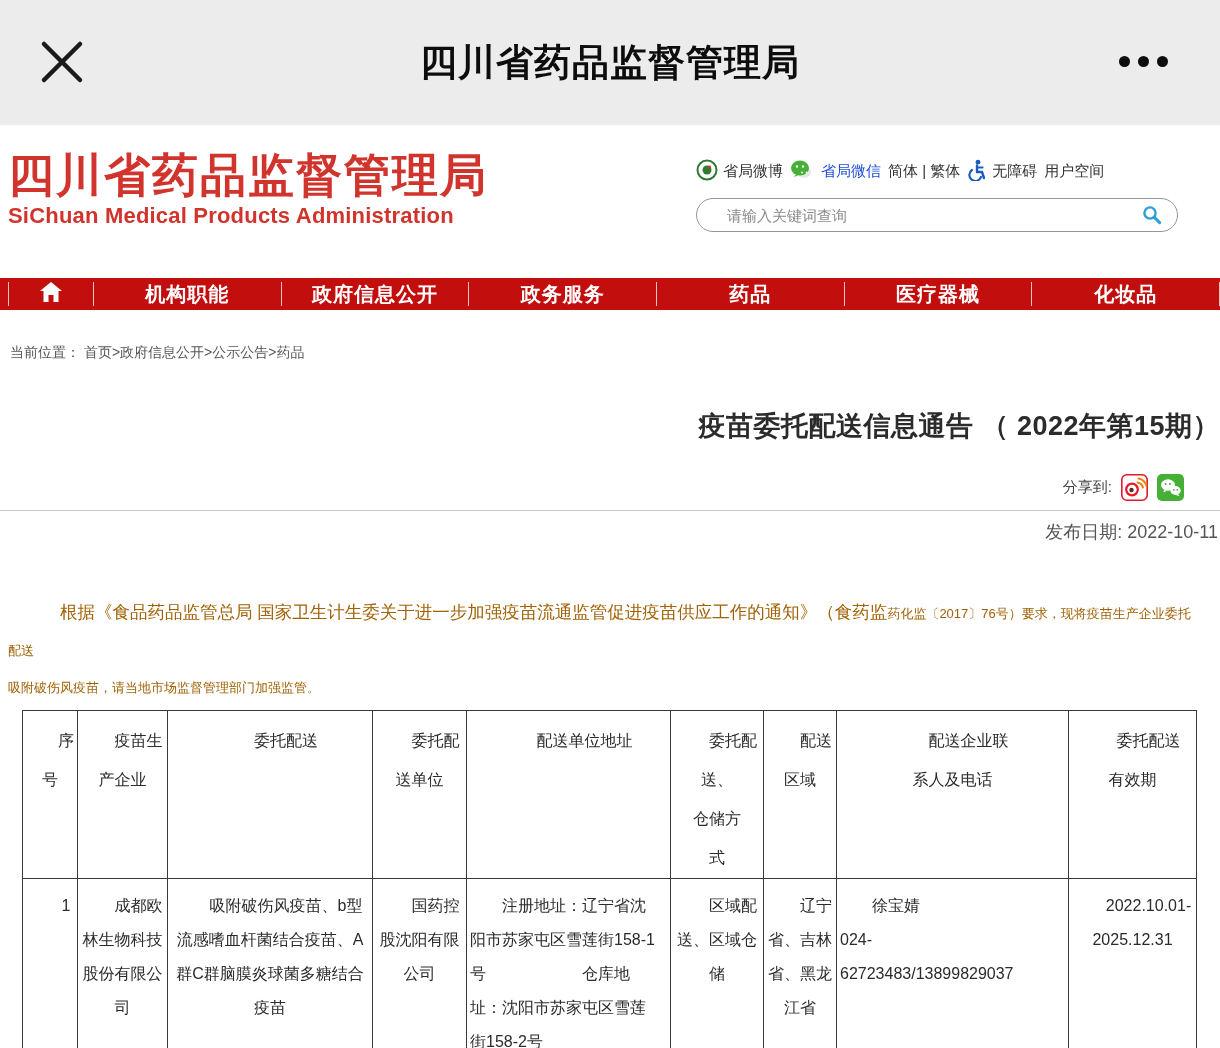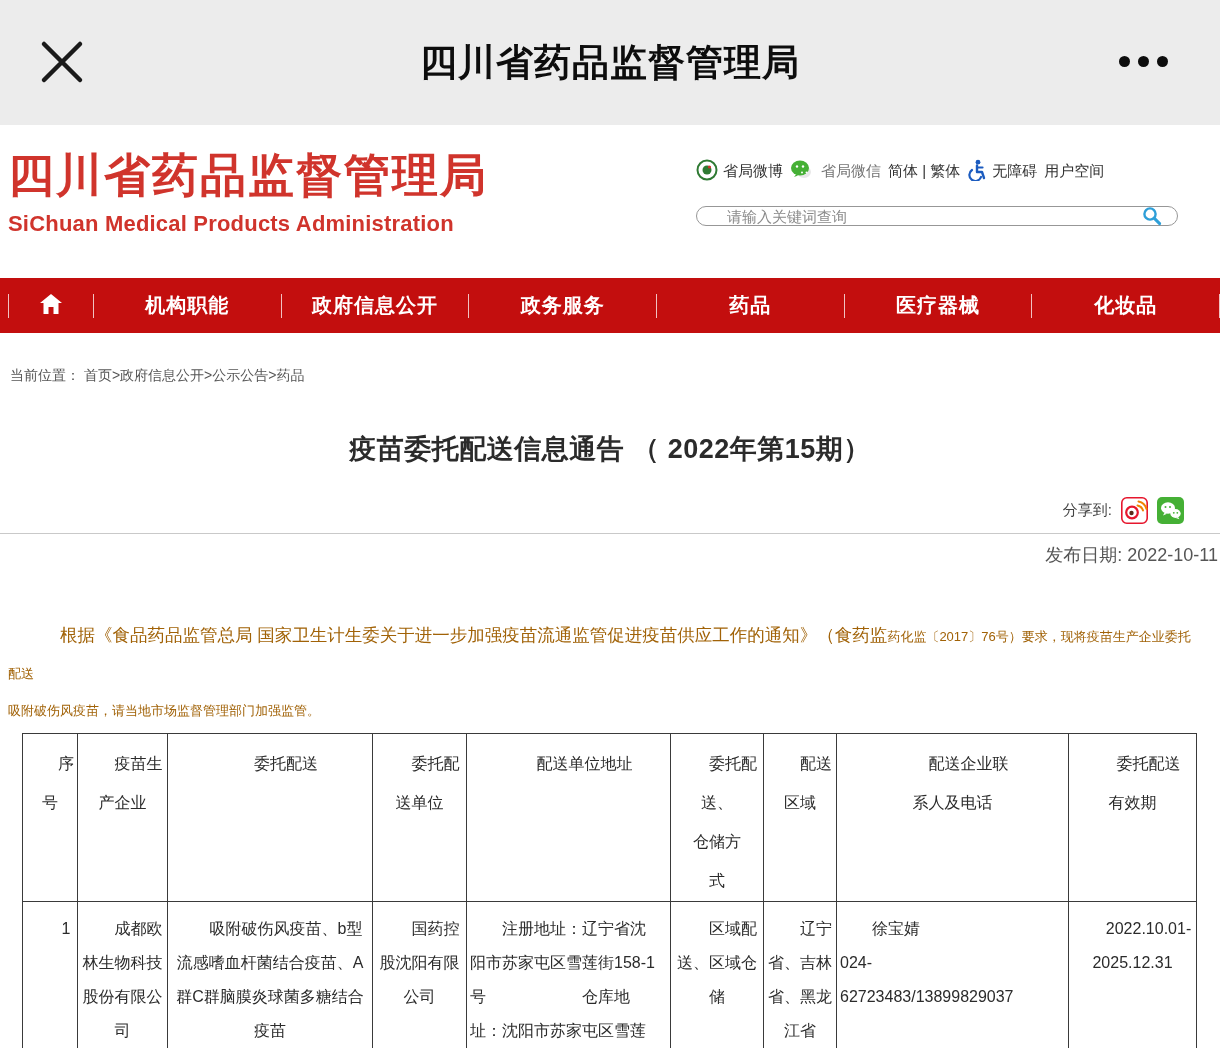--- a/index.html
+++ b/index.html
@@ -12,42 +12,42 @@
   
   .wx-bar { position:relative; height:125px; background:#ececec; display:flex; align-items:center; justify-content:center; }
   .wx-close { position:absolute; left:36px; top:36px; width:52px; height:52px; cursor:pointer; }
   .wx-title { font-size:37px; font-weight:700; color:#0d0d0d; letter-spacing:1px; }
   .wx-menu { position:absolute; right:52px; top:56px; display:flex; gap:8px; cursor:pointer; }
   .wx-menu i { width:11px; height:11px; border-radius:50%; background:#0d0d0d; }
 
   
   .site-header { display:flex; justify-content:space-between; padding:26px 42px 0 8px; height:153px; }
   .logo-cn { color:#d0342c; font-size:46px; font-weight:900; letter-spacing:2px; line-height:1.08; }
-  .logo-en { color:#d0342c; font-size:22px; font-weight:700; margin-top:10px; letter-spacing:0.2px; }
+  .logo-en { color:#d0342c; font-size:22px; font-weight:700; margin-top:2px; letter-spacing:0.2px; }
   .header-right { width:482px; }
   .quick-links { display:flex; align-items:center; gap:7px; font-size:15px; color:#333; margin-top:8px; white-space:nowrap; }
   .quick-link { display:flex; align-items:center; gap:5px; cursor:pointer; }
-  .quick-link .lbl-muted { color:#737373; }
-  .search-box { margin-top:22px; height:20px; border:1px solid #979797; border-radius:17px; display:flex; align-items:center; padding:0 14px 0 28px; background:#fff; }
+  .quick-link .lbl-muted { color:#1d4ed8; }
+  .search-box { margin-top:14px; height:34px; border:1px solid #979797; border-radius:17px; display:flex; align-items:center; padding:0 14px 0 28px; background:#fff; }
   .search-box input { flex:1; border:none; outline:none; background:transparent; font-size:15px; color:#333; font-family:inherit; }
   .search-box input::placeholder { color:#8a8a8a; }
   .search-btn { background:none; border:none; padding:0; cursor:pointer; display:flex; }
 
   
-  .nav { height:55px; background:#c30e0e; display:flex; align-items:center; padding-left:8px; }
+  .nav { height:32px; background:#c30e0e; display:flex; align-items:center; padding-left:8px; }
   .nav-sep { width:1px; height:24px; background:rgba(255,255,255,0.75); flex:0 0 1px; }
   .nav-home { width:84px; display:flex; justify-content:center; align-items:center; cursor:pointer; }
   .nav-item { flex:1; text-align:center; color:#fff; font-size:20px; font-weight:700; letter-spacing:1px; cursor:pointer; }
 
   
   .breadcrumb { margin:34px 0 0 10px; font-size:14px; color:#555; }
   .breadcrumb a { color:#555; text-decoration:none; cursor:pointer; }
 
   
-  .doc-title { margin-top:46px; text-align:center; font-size:27px; font-weight:700; color:#2b2b2b; letter-spacing:0.5px; }
+  .doc-title { margin-top:46px; text-align:right; font-size:27px; font-weight:700; color:#2b2b2b; letter-spacing:0.5px; }
   .share-row { margin-top:30px; display:flex; justify-content:flex-end; align-items:center; gap:9px; padding-right:36px; font-size:15px; color:#444; }
   .share-icon { width:27px; height:27px; border-radius:5px; display:block; cursor:pointer; }
   .divider { margin-top:9px; border-top:1px solid #c9c9c9; }
   .pub-date { text-align:right; padding-right:2px; margin-top:9px; font-size:18px; color:#555; }
   .doc-para { margin:50px 0 0; padding:0 18px 0 8px; text-indent:52px; color:#a16207; line-height:36px; }
   .para-big { font-size:17.5px; }
   .para-small { font-size:13px; }
 
   
   .table-wrap { margin:4px 0 0 22px; }

